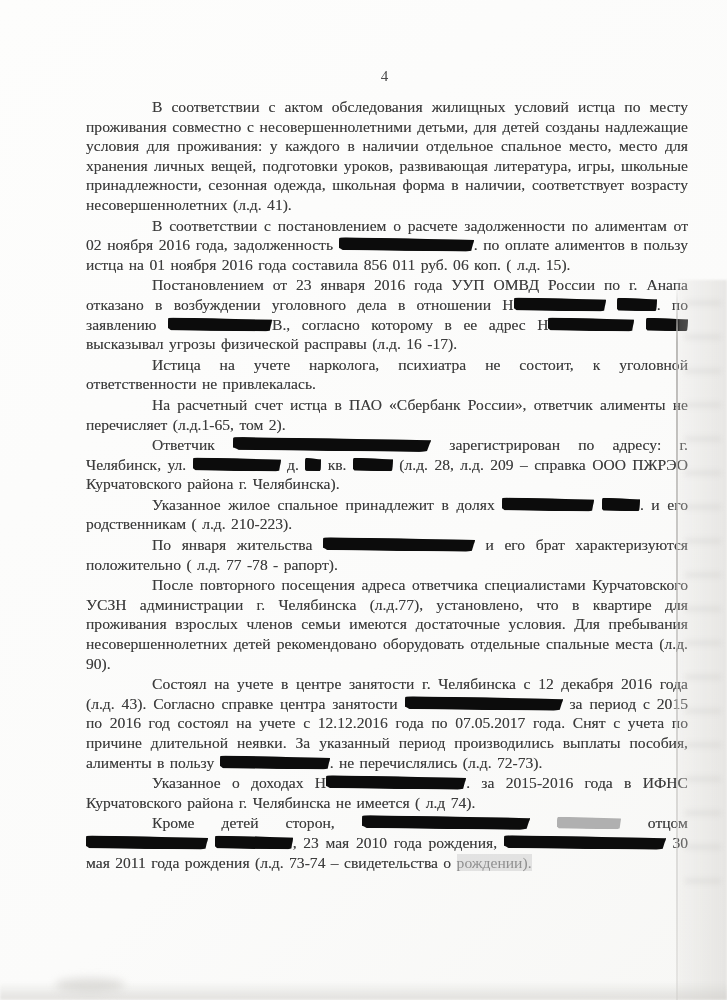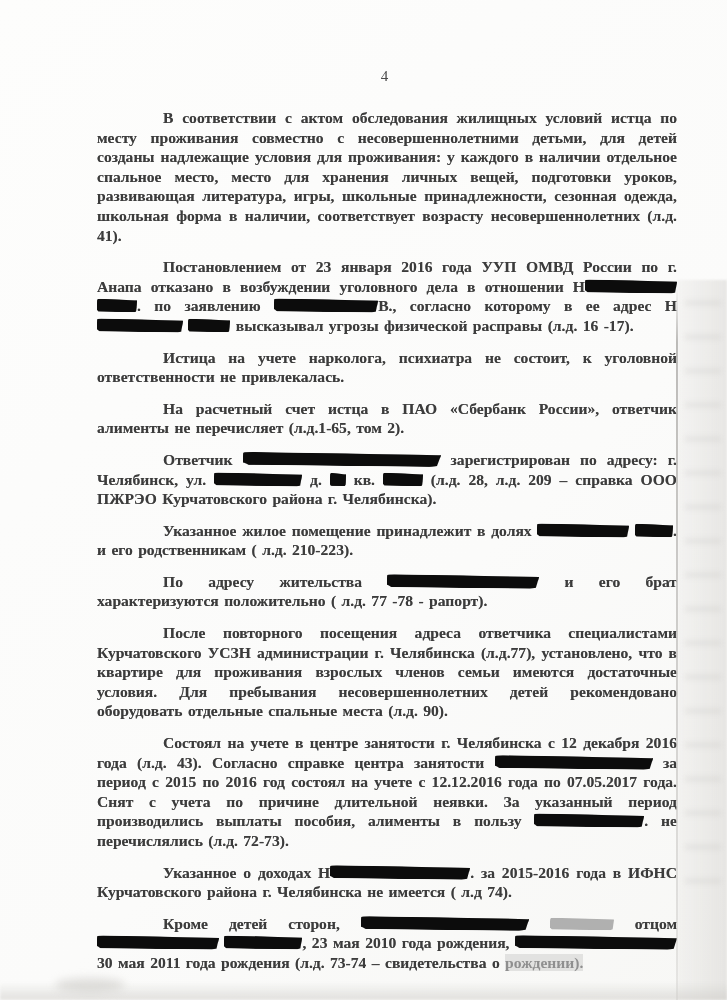--- a/index.html
+++ b/index.html
@@ -31,23 +31,22 @@
     top: 96px;
     left: 85px;
     width: 604px;
     text-align: justify;
     font-size: 15.6px;
     line-height: 19.6px;
     text-shadow: 0 0 0.6px rgba(70,70,70,0.55);
     word-spacing: 1.5px;
   }
   .para {
-    margin: 12px;
+    margin: 1px;
     text-indent: 66px;
-    font-weight: bold;
   }
   .redacted {
     display: inline-block;
     height: 13px;
     background: #0c0c0c;
     border-radius: 2px;
     vertical-align: -1px;
     transform: rotate(-0.7deg);
     clip-path: polygon(0% 12%, 3% 0%, 98% 4%, 100% 30%, 99% 88%, 95% 100%, 2% 96%, 0% 70%);
     box-shadow: 0 0 1px rgba(0,0,0,0.8);
@@ -119,26 +118,27 @@
   }
 </style>
 </head>
 <body>
 
 <div class="scan-page">
   <div class="page-number">4</div>
 
   <div class="doc-body">
       <p class="para"><span>В соответствии с актом обследования жилищных условий истца по месту проживания совместно с несовершеннолетними детьми, для детей созданы надлежащие условия для проживания: у каждого в наличии отдельное спальное место, место для хранения личных вещей, подготовки уроков, развивающая литература, игры, школьные принадлежности, сезонная одежда, школьная форма в наличии, соответствует возрасту  несовершеннолетних (л.д. 41).</span></p>
+      <p class="para"><span>В соответствии с  постановлением о расчете задолженности  по алиментам  от 02 ноября 2016 года, задолженность </span><span class="redacted" style="width: 135px;"></span><span>. по оплате алиментов в пользу истца на 01 ноября 2016 года составила  856 011 руб. 06 коп. ( л.д. 15).</span></p>
       <p class="para"><span>Постановлением  от 23 января 2016 года  УУП ОМВД России  по г. Анапа отказано в  возбуждении уголовного дела в отношении Н</span><span class="redacted" style="width: 92px;"></span><span> </span><span class="redacted" style="width: 40px;"></span><span>. по заявлению </span><span class="redacted" style="width: 104px;"></span><span>В., согласно которому в ее адрес Н</span><span class="redacted" style="width: 86px;"></span><span> </span><span class="redacted" style="width: 42px;"></span><span> высказывал угрозы физической расправы (л.д. 16 -17).</span></p>
       <p class="para"><span>Истица на учете нарколога, психиатра не состоит, к уголовной ответственности не привлекалась.</span></p>
       <p class="para"><span>На  расчетный счет истца в ПАО «Сбербанк России», ответчик алименты не перечисляет (л.д.1-65, том 2).</span></p>
       <p class="para"><span>Ответчик </span><span class="redacted" style="width: 198px;"></span><span> зарегистрирован по адресу: г. Челябинск, ул. </span><span class="redacted" style="width: 88px;"></span><span> д. </span><span class="redacted" style="width: 16px;"></span><span> кв. </span><span class="redacted" style="width: 40px;"></span><span> (л.д. 28, л.д. 209 – справка  ООО ПЖРЭО Курчатовского района г. Челябинска).</span></p>
-      <p class="para"><span>Указанное  жилое  помещение  принадлежит  в  долях </span><span class="redacted" style="width: 92px;"></span><span> </span><span class="redacted" style="width: 38px;"></span><span>. и его родственникам ( л.д. 210-223).</span></p>
-      <p class="para"><span>По адресу жительства </span><span class="redacted" style="width: 152px;"></span><span>  и его брат характеризуются положительно ( л.д. 77 -78 - рапорт).</span></p>
+      <p class="para"><span>Указанное  жилое  спальное  принадлежит  в  долях </span><span class="redacted" style="width: 92px;"></span><span> </span><span class="redacted" style="width: 38px;"></span><span>. и его родственникам ( л.д. 210-223).</span></p>
+      <p class="para"><span>По января жительства </span><span class="redacted" style="width: 152px;"></span><span>  и его брат характеризуются положительно ( л.д. 77 -78 - рапорт).</span></p>
       <p class="para"><span>После повторного  посещения адреса ответчика специалистами Курчатовского УСЗН администрации г. Челябинска (л.д.77), установлено, что в квартире для проживания взрослых членов семьи  имеются достаточные условия. Для  пребывания  несовершеннолетних  детей  рекомендовано оборудовать отдельные спальные места (л.д. 90).</span></p>
       <p class="para"><span>Состоял  на учете в центре занятости г. Челябинска  с 12 декабря 2016 года (л.д. 43). Согласно справке центра занятости </span><span class="redacted" style="width: 158px;"></span><span>  за период с  2015 по 2016 год состоял на учете с 12.12.2016 года по 07.05.2017 года. Снят с учета по причине длительной  неявки. За указанный  период производились выплаты  пособия, алименты в пользу </span><span class="redacted" style="width: 110px;"></span><span>. не перечислялись (л.д. 72-73).</span></p>
       <p class="para"><span>Указанное о доходах Н</span><span class="redacted" style="width: 140px;"></span><span>.  за 2015-2016 года  в ИФНС Курчатовского района  г. Челябинска не имеется ( л.д 74).</span></p>
       <p class="para"><span>Кроме  детей  сторон, </span><span class="redacted" style="width: 168px;"></span><span> </span><span class="redacted light" style="width: 64px;"></span><span> отцом </span><span class="redacted" style="width: 122px;"></span><span> </span><span class="redacted" style="width: 78px;"></span><span>, 23 мая 2010 года рождения, </span><span class="redacted" style="width: 162px;"></span><span> 30 мая 2011 года рождения (л.д. 73-74 – свидетельства  о </span><span class="faded">рождении).</span></p>
     </div>
 
   <div class="edge-crease"></div>
   <div class="edge-shadow"></div>
   <div class="ghost-text"></div>
   <div class="bottom-shadow"></div>

